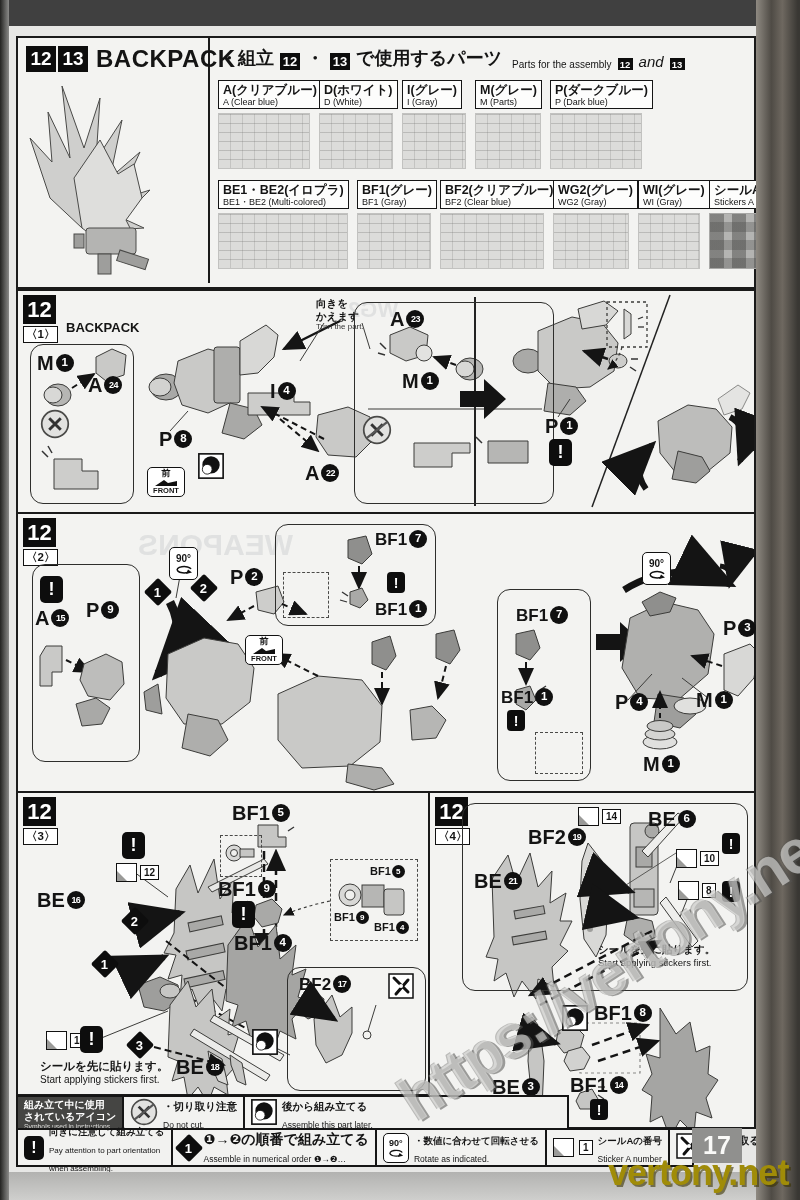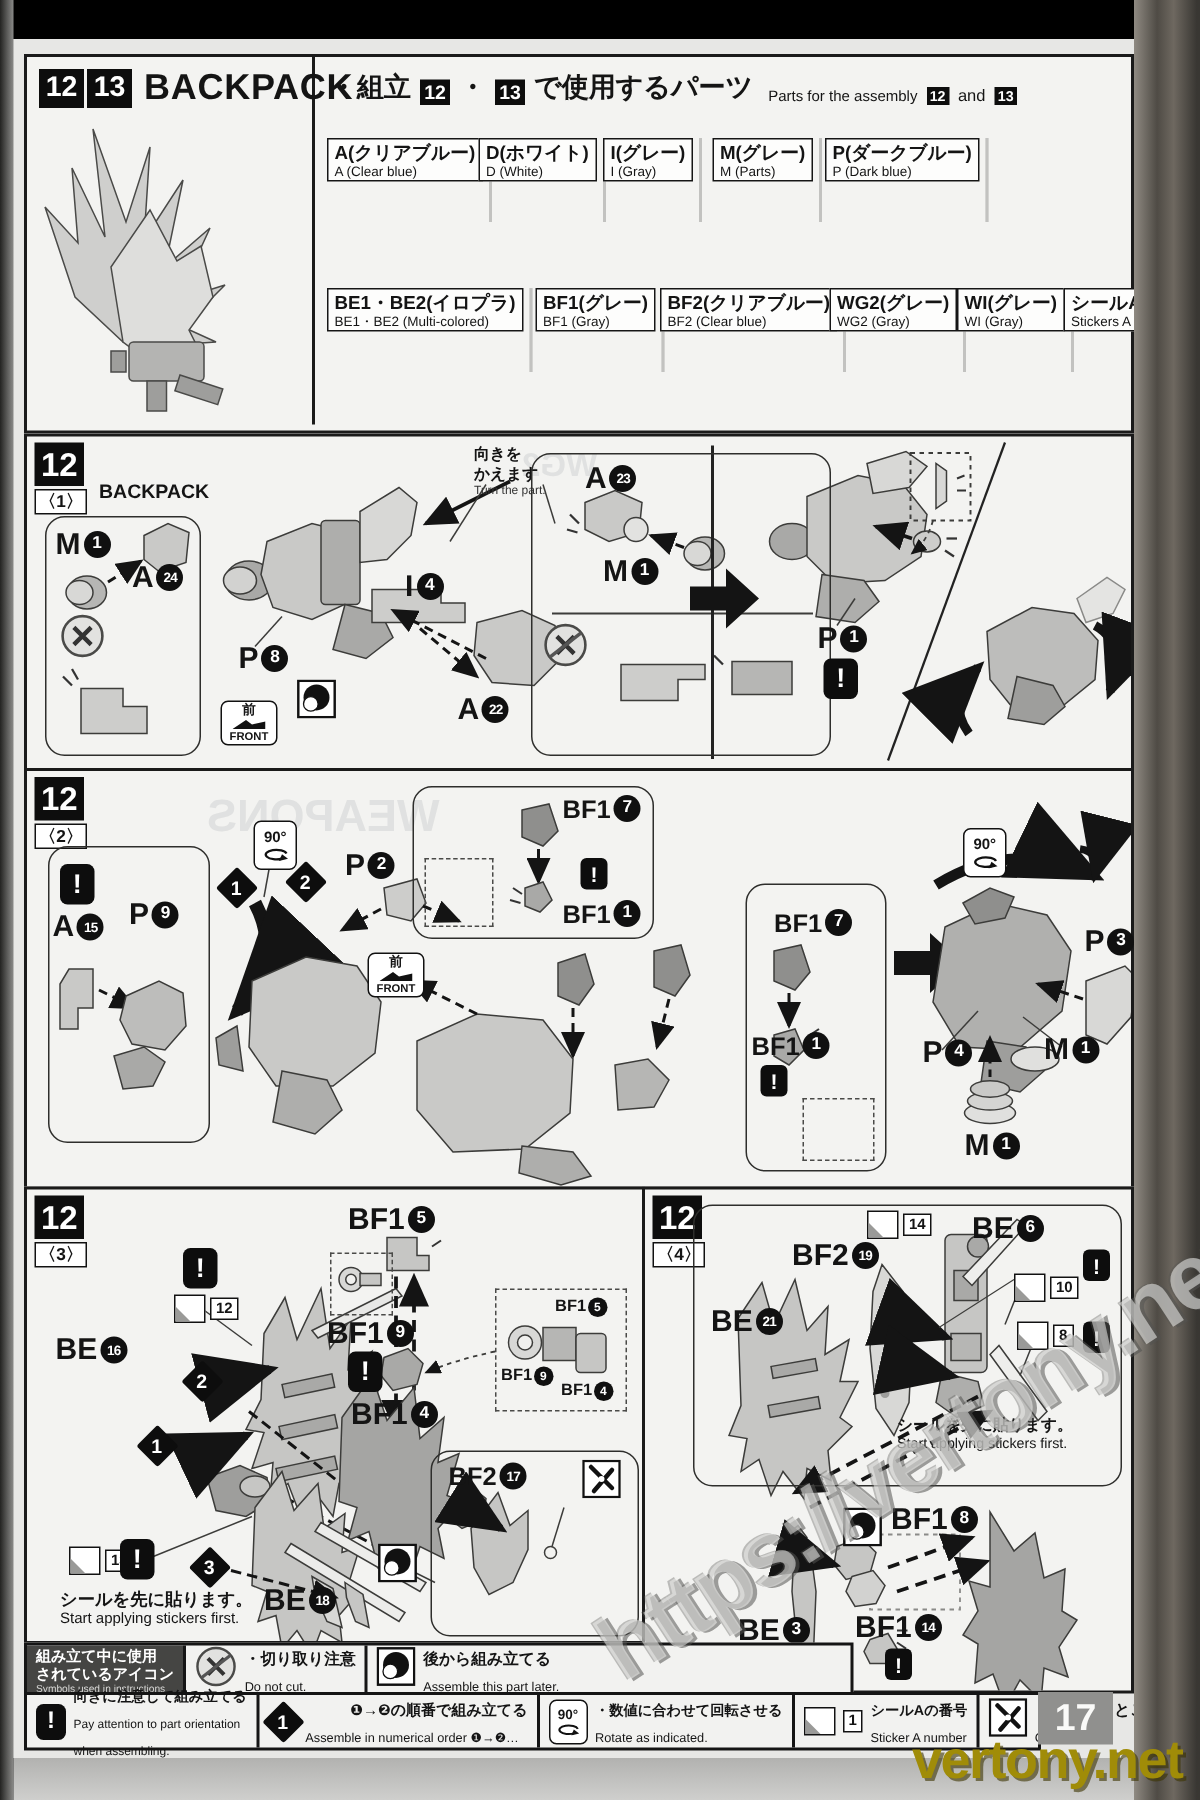--- a/index.html
+++ b/index.html
@@ -1,16 +1,16 @@
 <!DOCTYPE html>
 <html><head>
 <meta charset="utf-8">
 <style>
   html,body{margin:0;padding:0;background:#97979b;}
-  #scan{position:relative;width:800px;height:1200px;overflow:hidden;background:#000000;
+  #scan{position:relative;width:800px;height:1200px;overflow:hidden;background:#404040;
         font-family:"Liberation Sans","DejaVu Sans",sans-serif;color:#141414;}
   .abs{position:absolute;}
   #page{position:absolute;left:8px;top:26px;width:750px;height:1146px;background:#e7e7e5;}
   #binding{position:absolute;left:0;top:0;width:9px;height:1200px;
            background:linear-gradient(90deg,#232321,#5d5d5b 55%,#8a8a88);}
   #rightedge{position:absolute;left:756px;top:0;width:44px;height:1200px;
              background:linear-gradient(90deg,#8f8a82,#4f4b45 35%,#6e6860 60%,#393733 95%);}
   #bottomstrip{position:absolute;left:9px;top:1172px;width:747px;height:28px;
                background:linear-gradient(180deg,#b2b2b0,#cfcfcd);}
   .frame{position:absolute;border:2px solid #1a1a1a;background:#f3f3f1;}
@@ -48,21 +48,21 @@
   .bignum{display:flex;align-items:center;justify-content:center;width:33px;height:29px;
           background:#0d0d0d;color:#fff;font-weight:bold;font-size:22px;}
   .subnum{display:inline-block;border:1.6px solid #111;background:#fff;font-weight:bold;
           font-size:11.5px;padding:0 2px;margin-top:2px;}
   .icnum{display:inline-flex;align-items:center;justify-content:center;background:#0d0d0d;color:#fff;
          font-weight:bold;width:20px;height:17px;font-size:13px;margin:0 2px;vertical-align:-2px;}
   .icnum.smn{width:15px;height:12px;font-size:9.5px;vertical-align:-1px;}
   .note-jp{position:absolute;font-weight:bold;font-size:11.5px;white-space:nowrap;}
   .note-en{position:absolute;font-size:10px;white-space:nowrap;}
   .pprow{position:absolute;display:flex;gap:9px;}
-  .pcell{display:flex;flex-direction:row;gap:4px;margin-top:12px;}
+  .pcell{display:flex;flex-direction:column;gap:4px;}
   .pbox{border:1.8px solid #151515;background:#fdfdfc;padding:2px 4px 1px;align-self:flex-start;}
   .pbox .j{font-size:12.5px;font-weight:bold;line-height:1.12;white-space:nowrap;display:block;}
   .pbox .e{font-size:9px;line-height:1.15;white-space:nowrap;display:block;}
   .runner{height:54px;border:1px solid #c2c2c0;background:#dcdcda;
     background-image:repeating-linear-gradient(0deg,transparent 0 8px,rgba(110,110,108,.30) 8px 9px),
                      repeating-linear-gradient(90deg,transparent 0 11px,rgba(110,110,108,.22) 11px 12px);}
   .sticker-sheet{height:54px;border:1px solid #a8a8a6;background:#b4b4b2;
     background-image:repeating-linear-gradient(90deg,rgba(70,70,68,.45) 0 14px,transparent 14px 22px),
                      repeating-linear-gradient(0deg,rgba(70,70,68,.3) 0 10px,transparent 10px 18px);}
   .turn-jp{font-weight:bold;font-size:10.5px;line-height:1.2;}
@@ -112,21 +112,21 @@
 
     <div class="abs" style="left:192px;top:0;width:542px;height:245px;">
       <div class="abs" style="left:10px;top:8px;display:flex;align-items:flex-end;gap:4px;">
         <span style="font-size:18px;font-weight:bold;">・組立</span>
         <span class="icnum">12</span>
         <span style="font-size:18px;font-weight:bold;">・</span>
         <span class="icnum">13</span>
         <span style="font-size:18px;font-weight:bold;">で使用するパーツ</span>
         <span style="font-size:10px;margin-left:6px;">Parts for the assembly</span>
         <span class="icnum smn">12</span>
-        <span style="font-size:11px;">and</span>
+        <span style="font-size:15px;font-style:italic;">and</span>
         <span class="icnum smn">13</span>
       </div>
       <div class="pprow" style="left:8px;top:42px;">
         <div class="pcell" style="width:92px;">
             <div class="pbox">
               <span class="j">A(クリアブルー)</span>
               <span class="e">A (Clear blue)</span>
             </div>
             <div class="runner"></div>
           </div>
@@ -761,21 +761,21 @@
 
   <div class="lgframe" style="left:16px;top:1128px;width:674px;height:35px;">
     <div class="lgcell">
       <span class="warn" style="position:static;width:20px;height:24px;font-size:16px;">!</span>
       <span><span class="lg-jp" style="font-size:9.5px;">向きに注意して組み立てる</span><br><span class="lg-en" style="font-size:8px;">Pay attention to part orientation</span><br><span class="lg-en" style="font-size:8px;">when assembling.</span></span>
     </div>
     <div class="lgcell">
       <span class="dmk" style="position:static;flex:none;">
           <span>1</span>
         </span>
-      <span><span class="lg-jp" style="font-size:10px;margin-left:30px;">❶→❷の順番で組み立てる</span><br><span class="lg-en">Assemble in numerical order ❶→❷…</span></span>
+      <span><span class="lg-jp" style="font-size:14px;">❶→❷の順番で組み立てる</span><br><span class="lg-en">Assemble in numerical order ❶→❷…</span></span>
     </div>
     <div class="lgcell">
       <span class="rot" style="position:static;flex:none;width:24px;height:28px;font-size:9px;">
           <span>90°</span>
           <svg width="16" height="8" viewBox="0 0 18 9">
             <path d="M16,4 a7,3.2 0 1 0 -3,3.4" stroke="#111" stroke-width="1.5" fill="none"></path>
             <polygon points="11,9 17,7.5 13,4.5" fill="#111"></polygon>
           </svg>
         </span>
       <span><span class="lg-jp" style="font-size:9.5px;">・数値に合わせて回転させる</span><br><span class="lg-en">Rotate as indicated.</span></span>

